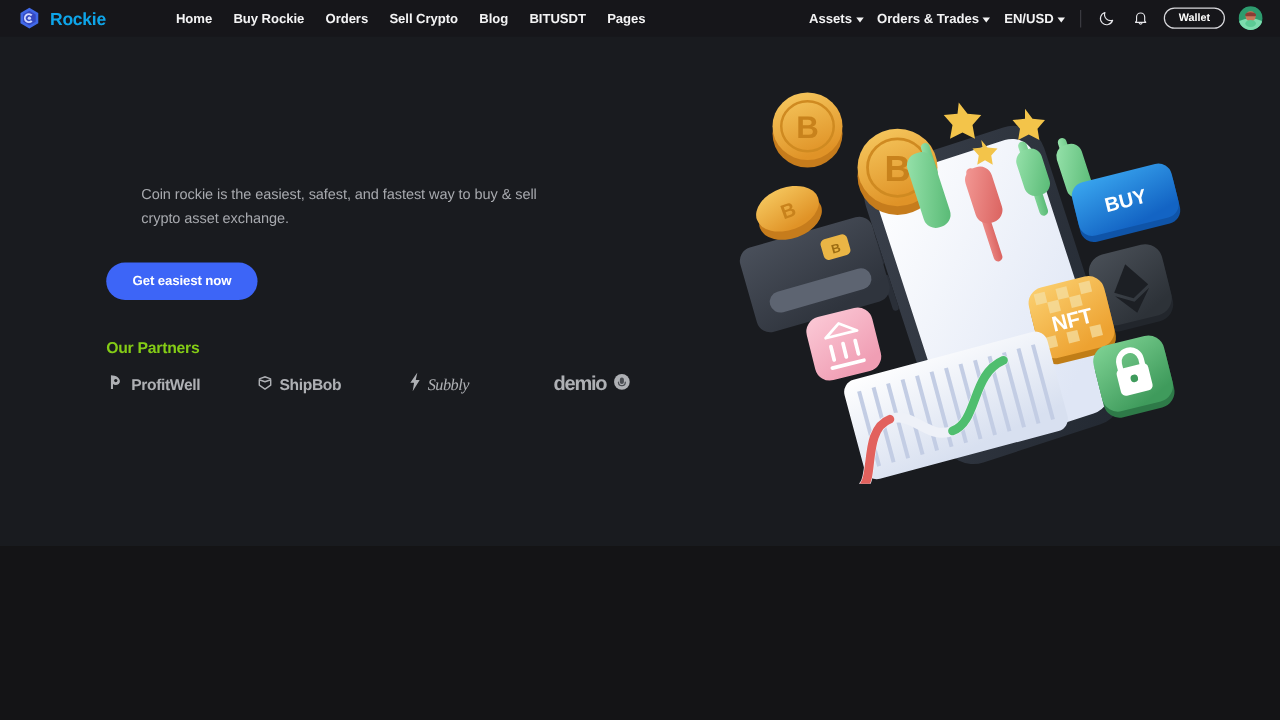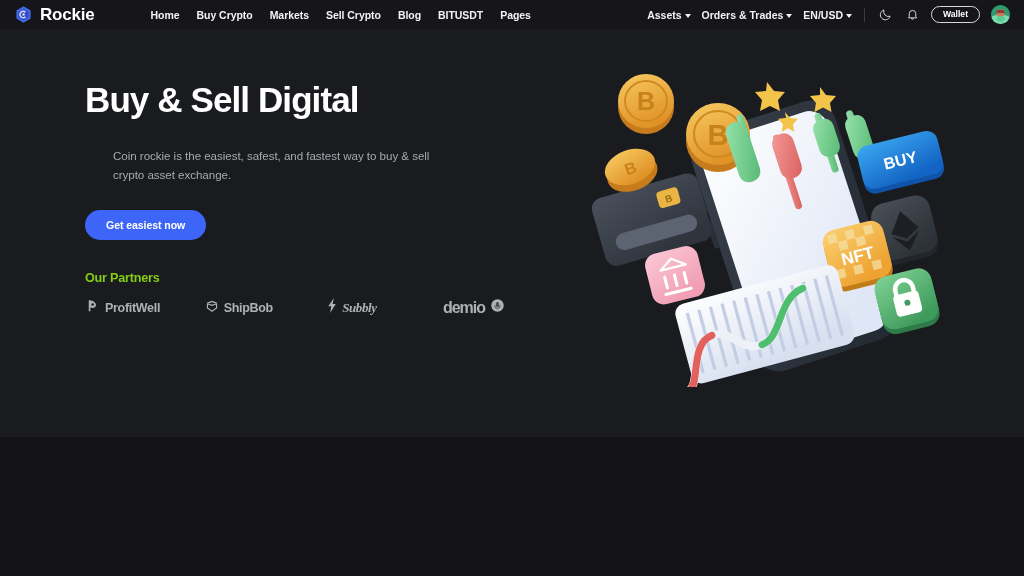--- a/index.html
+++ b/index.html
@@ -15,21 +15,21 @@
   .navbar {
     position: absolute; top: 0; left: 0; width: 1024px; height: 29px;
     background: #16161a;
     display: flex; align-items: center;
     padding: 0 14px 0 14px;
     z-index: 20;
   }
   .brand { display: flex; align-items: center; gap: 7px; margin-right: 28px; }
   .brand-mark { width: 19px; height: 19px; display: block; }
   .brand-name {
-    color: #ffffff; font-size: 17px; font-weight: bold; letter-spacing: -0.2px;
+    color: #0ea5e9; font-size: 14px; font-weight: bold; letter-spacing: -0.2px;
   }
   .nav-links { display: flex; align-items: center; gap: 17px; padding-left: 28px; }
   .nav-links a {
     color: #f3f3f4; font-size: 10.5px; font-weight: bold; text-decoration: none;
     letter-spacing: -0.05px; white-space: nowrap;
   }
   .nav-right { margin-left: auto; display: flex; align-items: center; gap: 11px; }
   .nav-drop {
     color: #f3f3f4; font-size: 10.5px; font-weight: bold; display: flex;
     align-items: center; gap: 3px; white-space: nowrap; cursor: pointer;
@@ -83,21 +83,21 @@
     color: #b8babe;
   }
   .partner { display: flex; align-items: center; gap: 5px; opacity: .82; }
   .p1 { width: 104px; }
   .p2 { width: 107px; }
   .p3 { width: 100px; }
   .partner-label {
     font-size: 12.5px; font-weight: bold; color: #cfd1d5; letter-spacing: -0.3px;
   }
   .subbly-label {
-    font-size: 13px; font-style: italic; font-weight: bold; color: #cfd1d5;
+    font-size: 13px; font-style: italic; font-weight: normal; color: #cfd1d5;
     letter-spacing: -0.4px; font-family: "Liberation Serif", serif;
   }
   .demio-label {
     font-size: 16px; font-weight: bold; color: #cfd1d5; letter-spacing: -1px;
   }
 
   
   .illo { position: absolute; left: 588px; top: 28px; width: 400px; height: 330px; }
   .illo svg { display: block; }
 
@@ -121,22 +121,22 @@
           <path d="M12 4.6 18.4 8.3v7.4L12 19.4 5.6 15.7V8.3z" fill="#2b2fa0" opacity="0.55"></path>
           <path d="M15.2 8.6a5 5 0 1 0 0 6.8l-1.6-1.3a3 3 0 1 1 0-4.2z" fill="#cfd8ff"></path>
           <circle cx="12" cy="12" r="1.7" fill="#cfd8ff"></circle>
         </svg>
       </span>
       <span class="brand-name">Rockie</span>
     </div>
 
     <div class="nav-links">
       <a href="#">Home</a>
-      <a href="#">Buy Crypto</a>
-      <a href="#">Markets</a>
+      <a href="#">Buy Rockie</a>
+      <a href="#">Orders</a>
       <a href="#">Sell Crypto</a>
       <a href="#">Blog</a>
       <a href="#">BITUSDT</a>
       <a href="#">Pages</a>
     </div>
 
     <div class="nav-right">
 
       <div class="nav-drop">
         <span>Assets</span>
@@ -180,21 +180,21 @@
         </svg>
       </div>
 
     </div>
   </div>
 
   <div class="hero">
 
     <div class="hero-copy">
       <h1 class="hero-title">
-        <span>Buy &amp; Sell Digital</span><br>
+        <br>
       </h1>
 
       <p class="hero-sub">Coin rockie is the easiest, safest, and fastest way to buy &amp; sell crypto asset exchange.</p>
 
       <button class="cta">Get easiest now</button>
 
       <div class="partners-title">Our Partners</div>
 
       <div class="partners">
 

